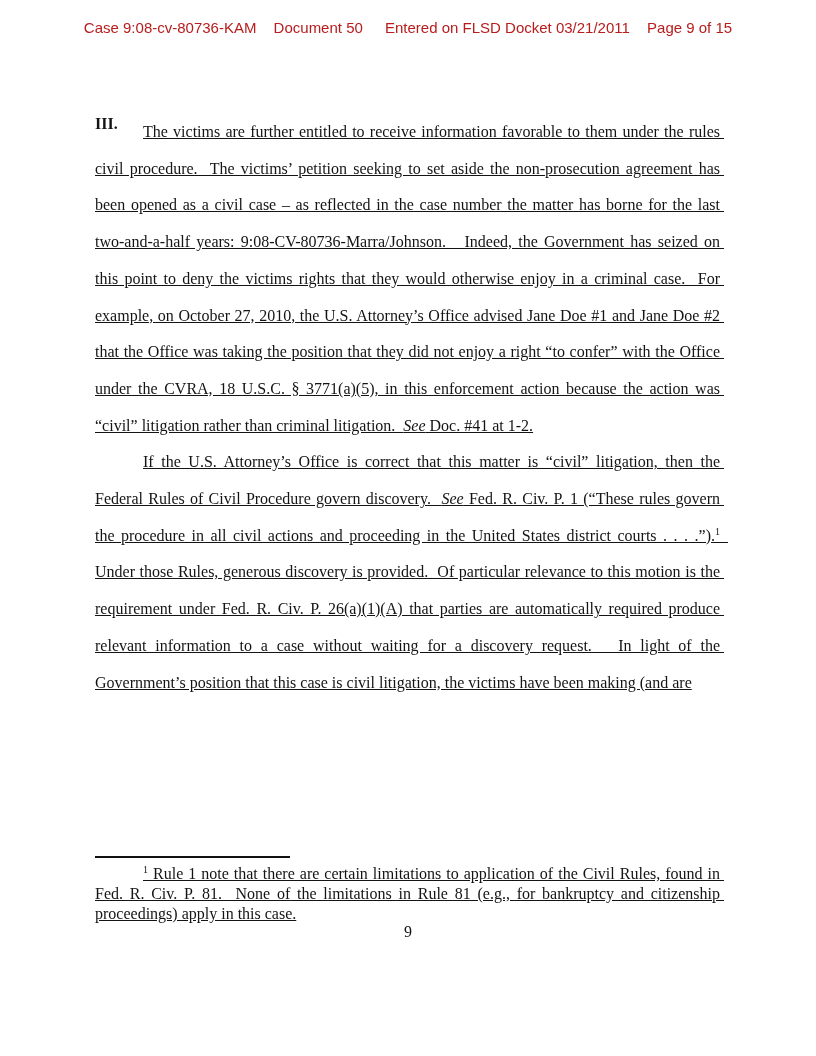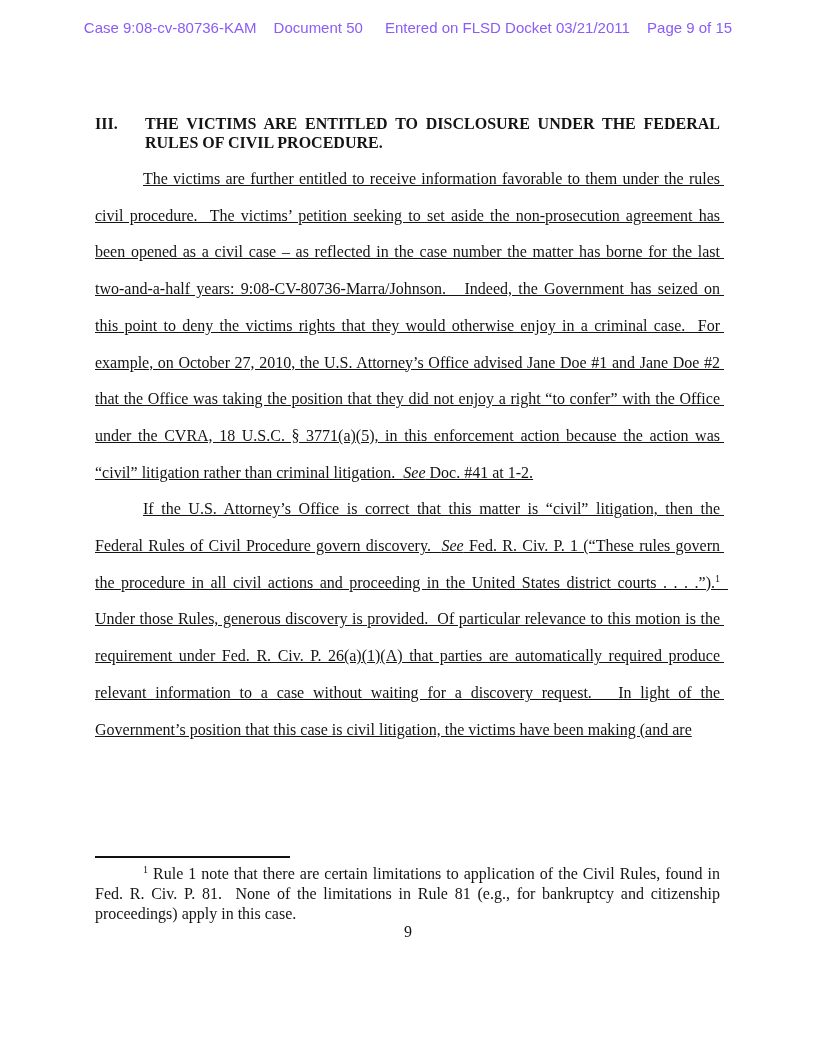--- a/index.html
+++ b/index.html
@@ -57,20 +57,21 @@
     font-size: 10px;
     position: relative;
     top: -6px;
     line-height: 0;
   }
   .footnote-block {
     position: absolute;
     left: 95px;
     top: 856px;
     width: 625px;
+    text-decoration: underline;
   }
   .footnote-rule {
     width: 195px;
     height: 0;
     border: none;
     border-top: 2px solid #111111;
     margin: 0;
   }
   .footnote-text {
     margin: 6px 0 0 0;
@@ -88,33 +89,32 @@
     text-align: center;
     font-size: 16px;
     line-height: 20px;
   }
 </style>
 </head>
 <body>
 
 <div class="page">
 
-  <div class="docket-header" style="color:#8b5cf6;">
+  <div class="docket-header" style="color:#b91c1c;">
     <span class="gap-sm">Case 9:08-cv-80736-KAM</span>
     <span class="gap-lg">Document 50</span>
     <span class="gap-sm">Entered on FLSD Docket 03/21/2011</span>
     <span>Page 9 of 15</span>
   </div>
 
   <div class="content">
 
 
     <div class="section-heading">
       <span class="heading-number">III.</span>
-      <span>THE VICTIMS ARE ENTITLED TO DISCLOSURE UNDER THE FEDERAL RULES OF CIVIL PROCEDURE.</span>
     </div>
 
     <p class="body-par first-indent"><span>The victims are further entitled to receive information favorable to them under the rules civil procedure.  The victims’ petition seeking to set aside the non-prosecution agreement has been opened as a civil case – as reflected in the case number the matter has borne for the last two-and-a-half years: 9:08-CV-80736-Marra/Johnson.   Indeed, the Government has seized on this point to deny the victims rights that they would otherwise enjoy in a criminal case.  For example, on October 27, 2010, the U.S. Attorney’s Office advised Jane Doe #1 and Jane Doe #2 that the Office was taking the position that they did not enjoy a right “to confer” with the Office under the CVRA, 18 U.S.C. § 3771(a)(5), in this enforcement action because the action was “civil” litigation rather than criminal litigation.  </span><span class="italic">See</span><span> Doc. #41 at 1-2.</span></p>
 
     <p class="body-par first-indent"><span>If the U.S. Attorney’s Office is correct that this matter is “civil” litigation, then the Federal Rules of Civil Procedure govern discovery.  </span><span class="italic">See</span><span> Fed. R. Civ. P. 1 (“These rules govern the procedure in all civil actions and proceeding in the United States district courts . . . .”).</span><span class="sup">1</span><span>  Under those Rules, generous discovery is provided.  Of particular relevance to this motion is the requirement under Fed. R. Civ. P. 26(a)(1)(A) that parties are automatically required produce relevant information to a case without waiting for a discovery request.   In light of the Government’s position that this case is civil litigation, the victims have been making (and are</span></p>
 
   </div>
 
   <div class="footnote-block">
     <hr class="footnote-rule">

